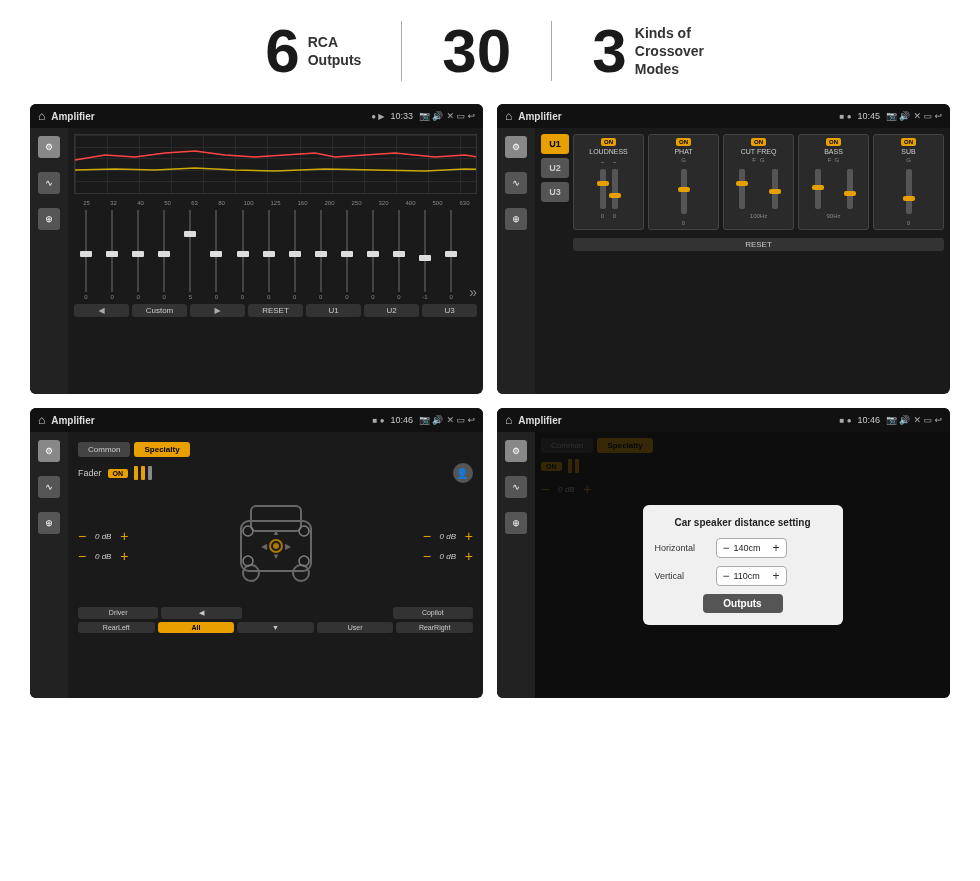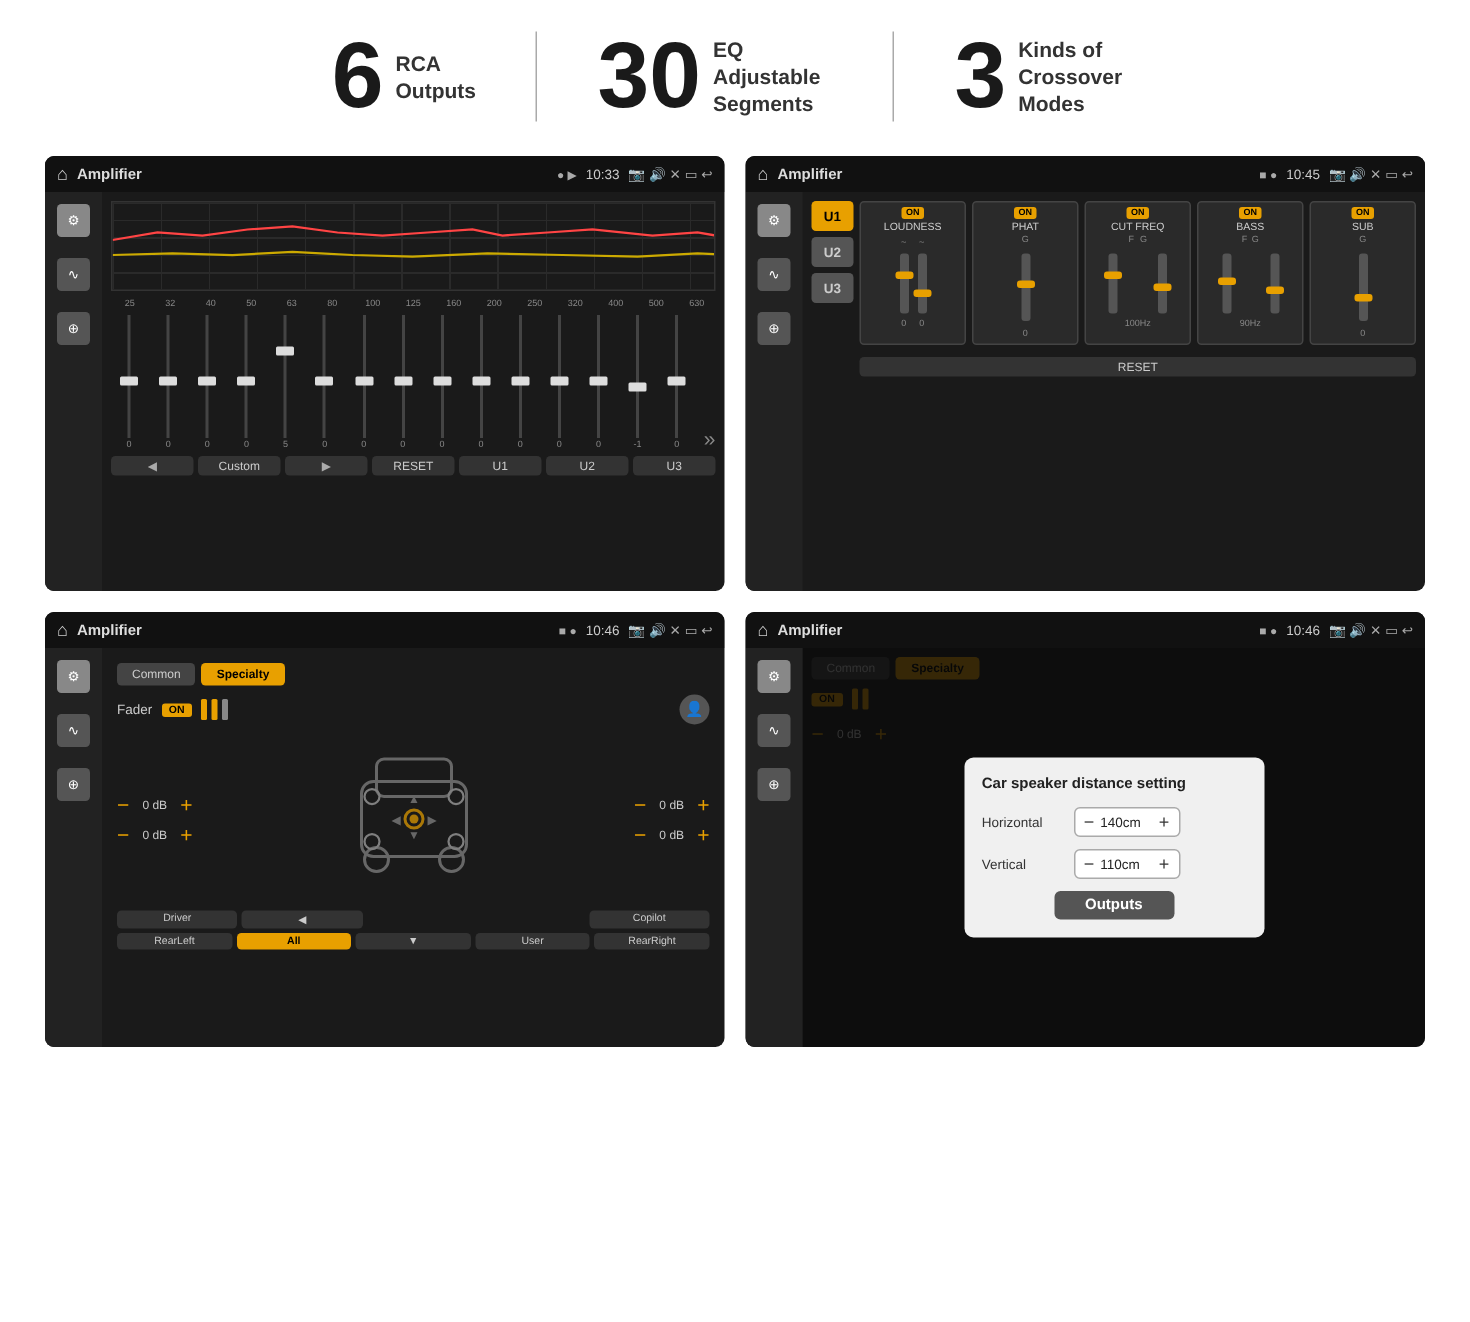--- a/index.html
+++ b/index.html
@@ -325,21 +325,21 @@
       flex-direction: column;
       gap: 4px;
     }
     .vol-row {
       display: flex;
       align-items: center;
       gap: 3px;
     }
     .minus-btn { font-size: 14px; color: #e8a000; cursor: pointer; }
     .plus-btn { font-size: 14px; color: #e8a000; cursor: pointer; }
-    .vol-val { font-size: 8px; color: #ccc; width: 28px; text-align: center; }
+    .vol-val { font-size: 8px; color: #ccc; width: 28px; text-align: center; font-style: italic; }
     .car-diagram {
       flex: 1;
       display: flex;
       align-items: center;
       justify-content: center;
     }
     .car-svg { opacity: 0.7; }
 
     .bottom-btns {
       display: flex;
@@ -370,21 +370,21 @@
     .dialog-box {
       background: #f0f0f0;
       border-radius: 6px;
       width: 200px;
       padding: 12px;
     }
     .dialog-title {
       font-size: 10px;
       color: #222;
       font-weight: bold;
-      text-align: left;
+      text-align: center;
       margin-bottom: 10px;
     }
     .dialog-row {
       display: flex;
       align-items: center;
       margin-bottom: 8px;
       gap: 6px;
     }
     .dialog-row-label {
       font-size: 9px;
@@ -424,21 +424,20 @@
 
 
   <div class="stats-row">
     <div class="stat-item">
       <span class="stat-number">6</span>
       <span class="stat-text">RCA<br>Outputs</span>
     </div>
     <div class="stat-divider"></div>
     <div class="stat-item">
       <span class="stat-number">30</span>
-      <span class="stat-text">EQ Adjustable<br>Segments</span>
     </div>
     <div class="stat-divider"></div>
     <div class="stat-item">
       <span class="stat-number">3</span>
       <span class="stat-text">Kinds of<br>Crossover Modes</span>
     </div>
   </div>
 
   <div class="screens-grid">
 

